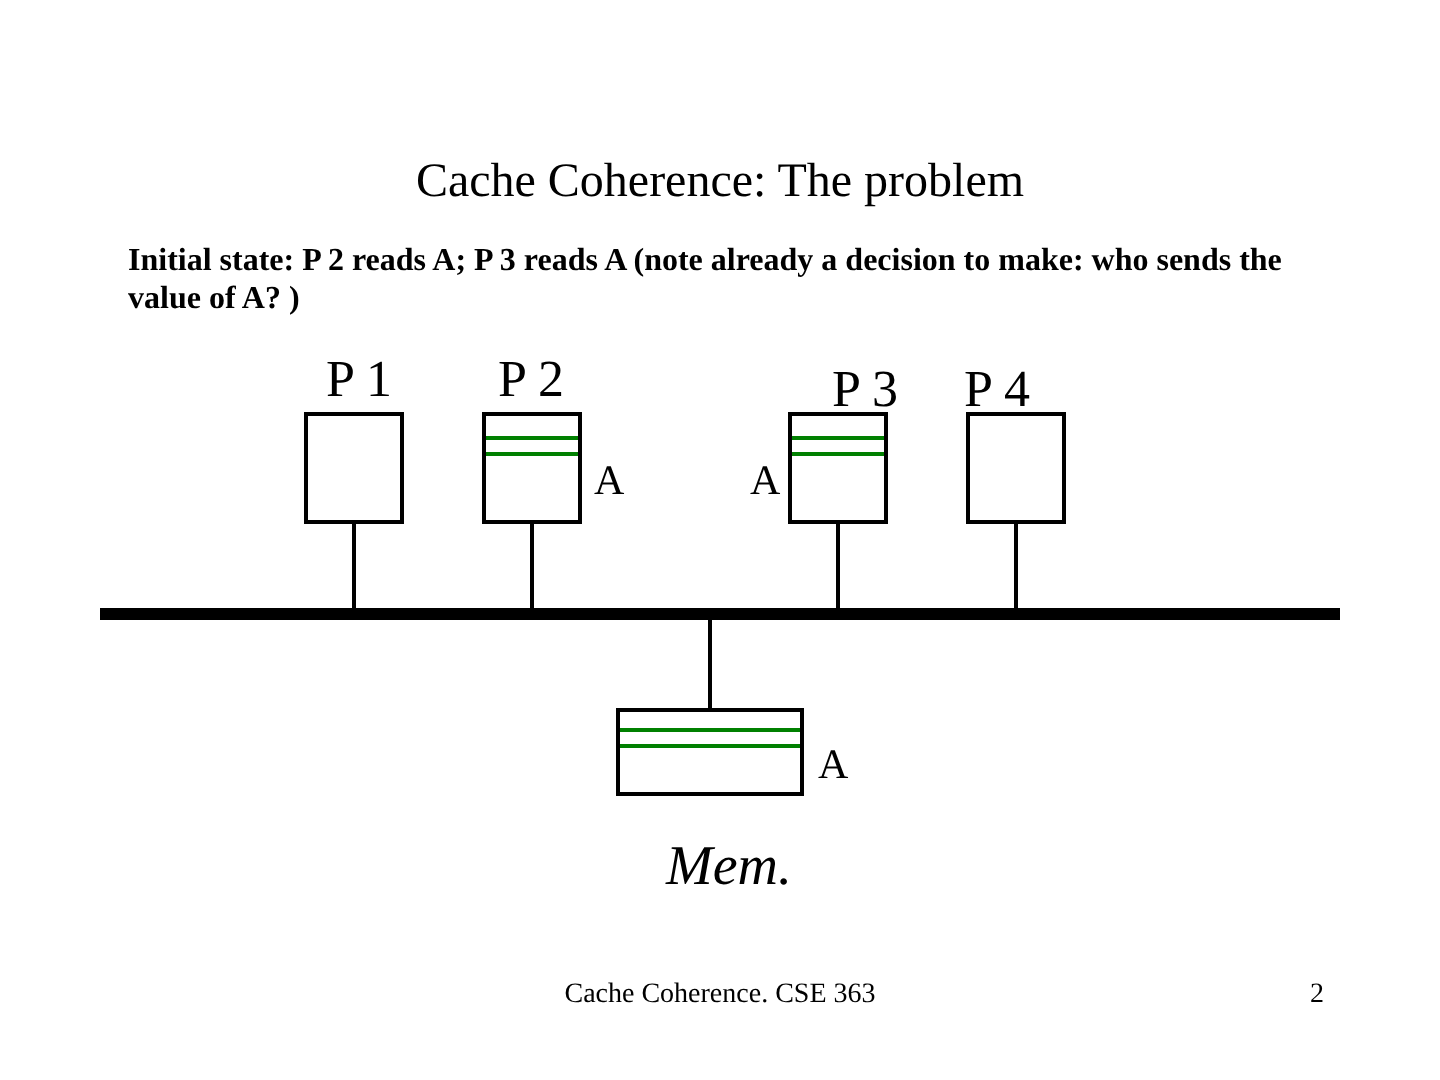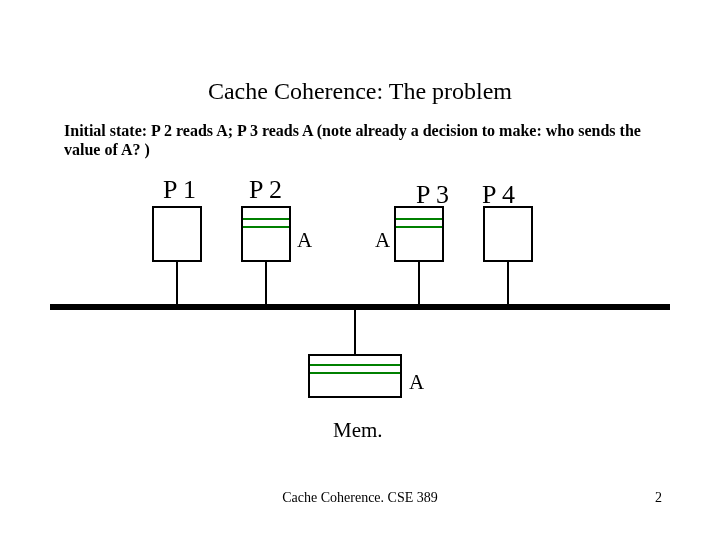--- a/index.html
+++ b/index.html
@@ -56,21 +56,22 @@
     width: 620px;
     height: 6px;
     background: #000;
   }
   .alabel {
     position: absolute;
     font-size: 21px;
   }
   .memlabel {
     position: absolute;
-    font-size: 21px;
+    font-size: 28px;
+    font-style: italic;
   }
   .footer {
     position: absolute;
     top: 490px;
     font-size: 14px;
   }
 </style>
 </head>
 <body>
 
@@ -106,14 +107,14 @@
 
 <div class="conn" style="left:354px; top:310px; height:44px;"></div>
 
 <div class="box" style="left:308px; top:354px; width:94px; height:44px;"></div>
 <div class="bar-green" style="left:310px; top:364px; width:90px;"></div>
 <div class="bar-green" style="left:310px; top:372px; width:90px;"></div>
 <div class="alabel" style="left:409px; top:370px;">A</div>
 
 <div class="memlabel" style="left:333px; top:418px;">Mem.</div>
 
-<div class="footer" style="left:0; width:720px; text-align:center;">Cache Coherence.  CSE 389</div>
+<div class="footer" style="left:0; width:720px; text-align:center;">Cache Coherence.  CSE 363</div>
 <div class="footer" style="left:655px;">2</div>
 
 </body></html>

